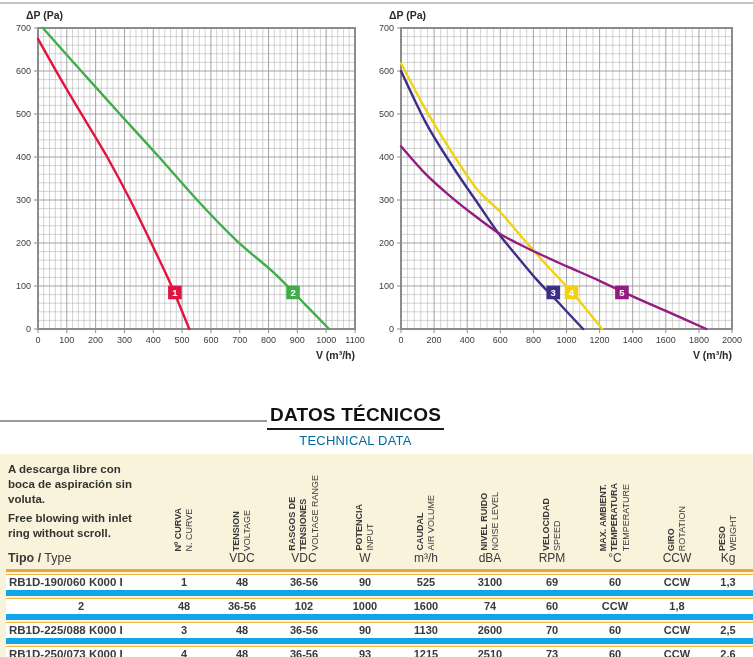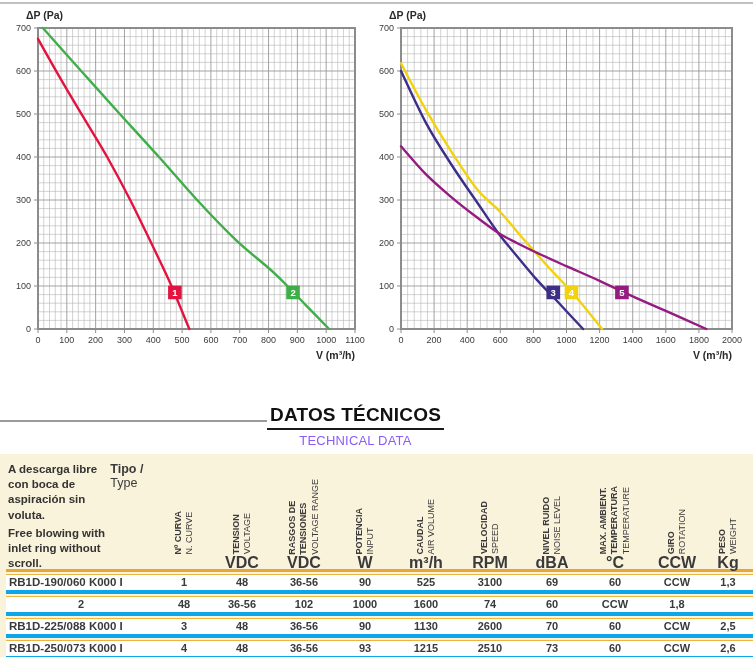--- a/index.html
+++ b/index.html
@@ -8,39 +8,39 @@
   .top-rule{height:2px;background:#c2c2c2;margin-top:2px;}
   .charts{display:flex;margin-top:2px;}
   .charts svg{display:block;}
 
   
   .section-title{position:relative;margin-top:38px;height:40px;}
   .line-left{position:absolute;left:0;top:16px;width:267px;height:2px;background:#9a9a9a;}
   .title-col{margin-left:267px;width:fit-content;text-align:center;}
   .title-es{font-size:19px;font-weight:bold;color:#111;border-bottom:2px solid #1a1a1a;
             padding:0 3px 2px 3px;letter-spacing:.2px;}
-  .title-en{font-size:13px;color:#8b5cf6;padding-top:3px;letter-spacing:.2px;}
+  .title-en{font-size:13px;color:#0369a1;padding-top:3px;letter-spacing:.2px;}
 
   
   .tech{background:#faf3dc;margin-top:10px;padding:8px 0 0 6px;flex:1;height:204px;}
   .tgrid{display:grid;grid-template-columns:150px 56px 60px 64px 58px 64px 64px 60px 66px 58px 44px;}
   .thead{height:106px;align-items:stretch;}
-  .type-head{display:flex;flex-direction:row;justify-content:space-between;padding-left:2px;}
+  .type-head{display:flex;flex-direction:column;justify-content:space-between;padding-left:2px;}
   .desc{width:142px;font-size:11.5px;line-height:1.32;color:#333;}
   .desc-es{font-weight:bold;}
   .desc-en{font-weight:bold;margin-top:3px;}
   .tipo{font-size:12.5px;height:17px;}
   .tipo .b{font-weight:bold;}
   .hcell{display:flex;flex-direction:column;align-items:center;justify-content:flex-end;}
   .rot{writing-mode:vertical-rl;transform:rotate(180deg);font-size:9px;line-height:1.25;
        color:#3a3a3a;white-space:nowrap;}
   .rot .es{font-weight:bold;}
-  .unit{height:17px;font-weight:bold;font-size:16px;text-align:center;}
+  .unit{height:17px;font-weight:normal;font-size:12px;text-align:center;}
   .header-rule{height:3px;background:#e7a637;margin-top:1px;}
-  .trow{background:#fff;border-top:1px solid #ecb441;border-bottom:4px solid #0ea5e9;margin-top:2px;}
+  .trow{background:#fff;border-top:1px solid #ecb441;border-bottom:6px solid #0ea5e9;margin-top:2px;}
   .trow .c,.trow .c-type{font-size:11px;font-weight:bold;line-height:13px;padding:1px 0;text-align:center;}
   .trow .c-type{text-align:left;padding-left:3px;font-size:11.5px;}
 </style>
 </head>
 <body>
 
 <div class="page">
   <div class="top-rule"></div>
 
   <div class="charts">
@@ -389,31 +389,31 @@
         </div>
         <div class="hcell">
           <div class="rot">
             <div class="es">CAUDAL</div>
             <div class="en">AIR VOLUME</div>
           </div>
           <div class="unit">m³/h</div>
         </div>
         <div class="hcell">
           <div class="rot">
+            <div class="es">NIVEL RUIDO</div>
+            <div class="en">NOISE LEVEL</div>
+          </div>
+          <div class="unit">dBA</div>
+        </div>
+        <div class="hcell">
+          <div class="rot">
             <div class="es">VELOCIDAD</div>
             <div class="en">SPEED</div>
           </div>
           <div class="unit">RPM</div>
-        </div>
-        <div class="hcell">
-          <div class="rot">
-            <div class="es">NIVEL RUIDO</div>
-            <div class="en">NOISE LEVEL</div>
-          </div>
-          <div class="unit">dBA</div>
         </div>
         <div class="hcell">
           <div class="rot">
             <div class="es">MAX. AMBIENT.</div>
             <div class="es">TEMPERATURA</div>
             <div class="en">TEMPERATURE</div>
           </div>
           <div class="unit">°C</div>
         </div>
         <div class="hcell">

